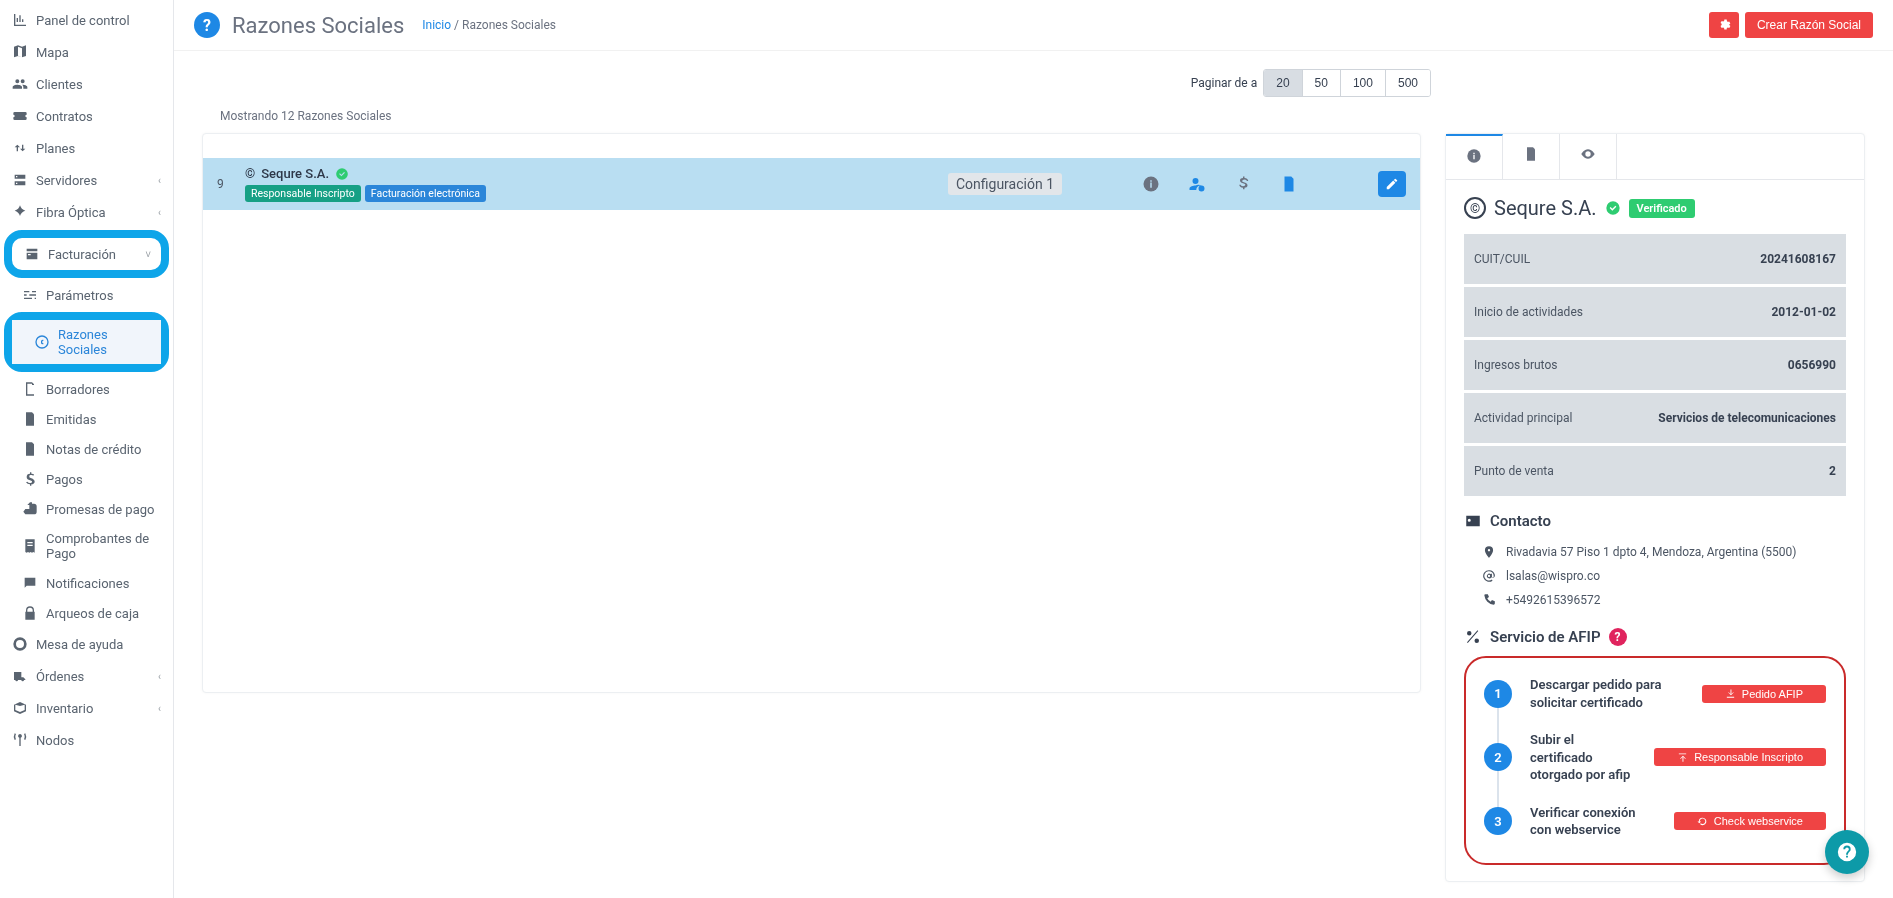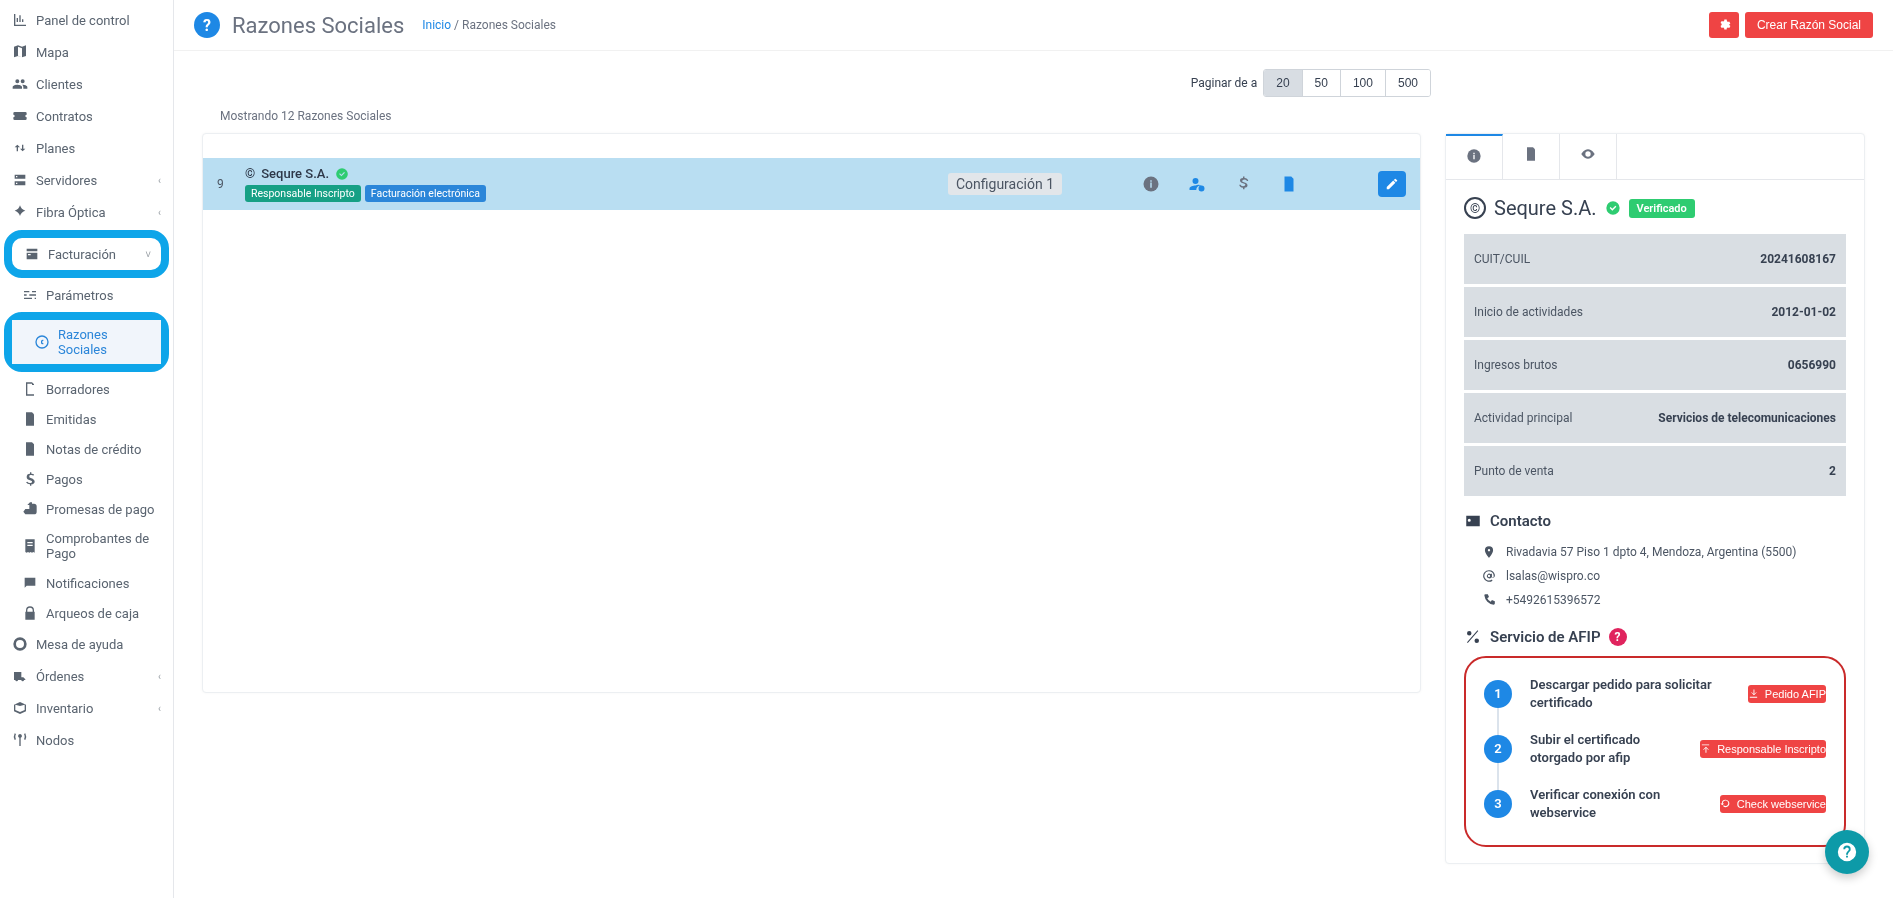--- a/index.html
+++ b/index.html
@@ -58,21 +58,21 @@
   }
   .page-title{font-size:22px;color:#6b7280;font-weight:400;margin-right:18px;}
   .breadcrumb{font-size:12px;color:#6b7280;}
   .breadcrumb a{color:#1e88e5;text-decoration:none;}
   .top-actions{margin-left:auto;display:flex;gap:6px;}
   .btn{
     background:#ef4444;color:#fff;border:none;border-radius:3px;
     padding:6px 12px;font-size:12px;cursor:pointer;display:flex;align-items:center;gap:6px;
   }
   .btn.icon-only{padding:6px 8px;}
-  .btn.small{padding:3px 0;font-size:11px;}
+  .btn.small{padding:3px 23px;font-size:11px;}
 
   .content{padding:18px 22px;}
   .pager-row{display:flex;align-items:center;justify-content:flex-end;margin-bottom:6px; padding-right:440px;}
   .pager-label{font-size:12px;color:#374151;margin-right:6px;}
   .pager-group{display:flex;border:1px solid #cfd4da;border-radius:3px;overflow:hidden;}
   .pager-btn{
     padding:6px 12px;font-size:12px;background:#fff;border:none;border-right:1px solid #cfd4da;color:#374151;cursor:pointer;
   }
   .pager-btn:last-child{border-right:none;}
   .pager-btn.active{background:#d8dde3;}

